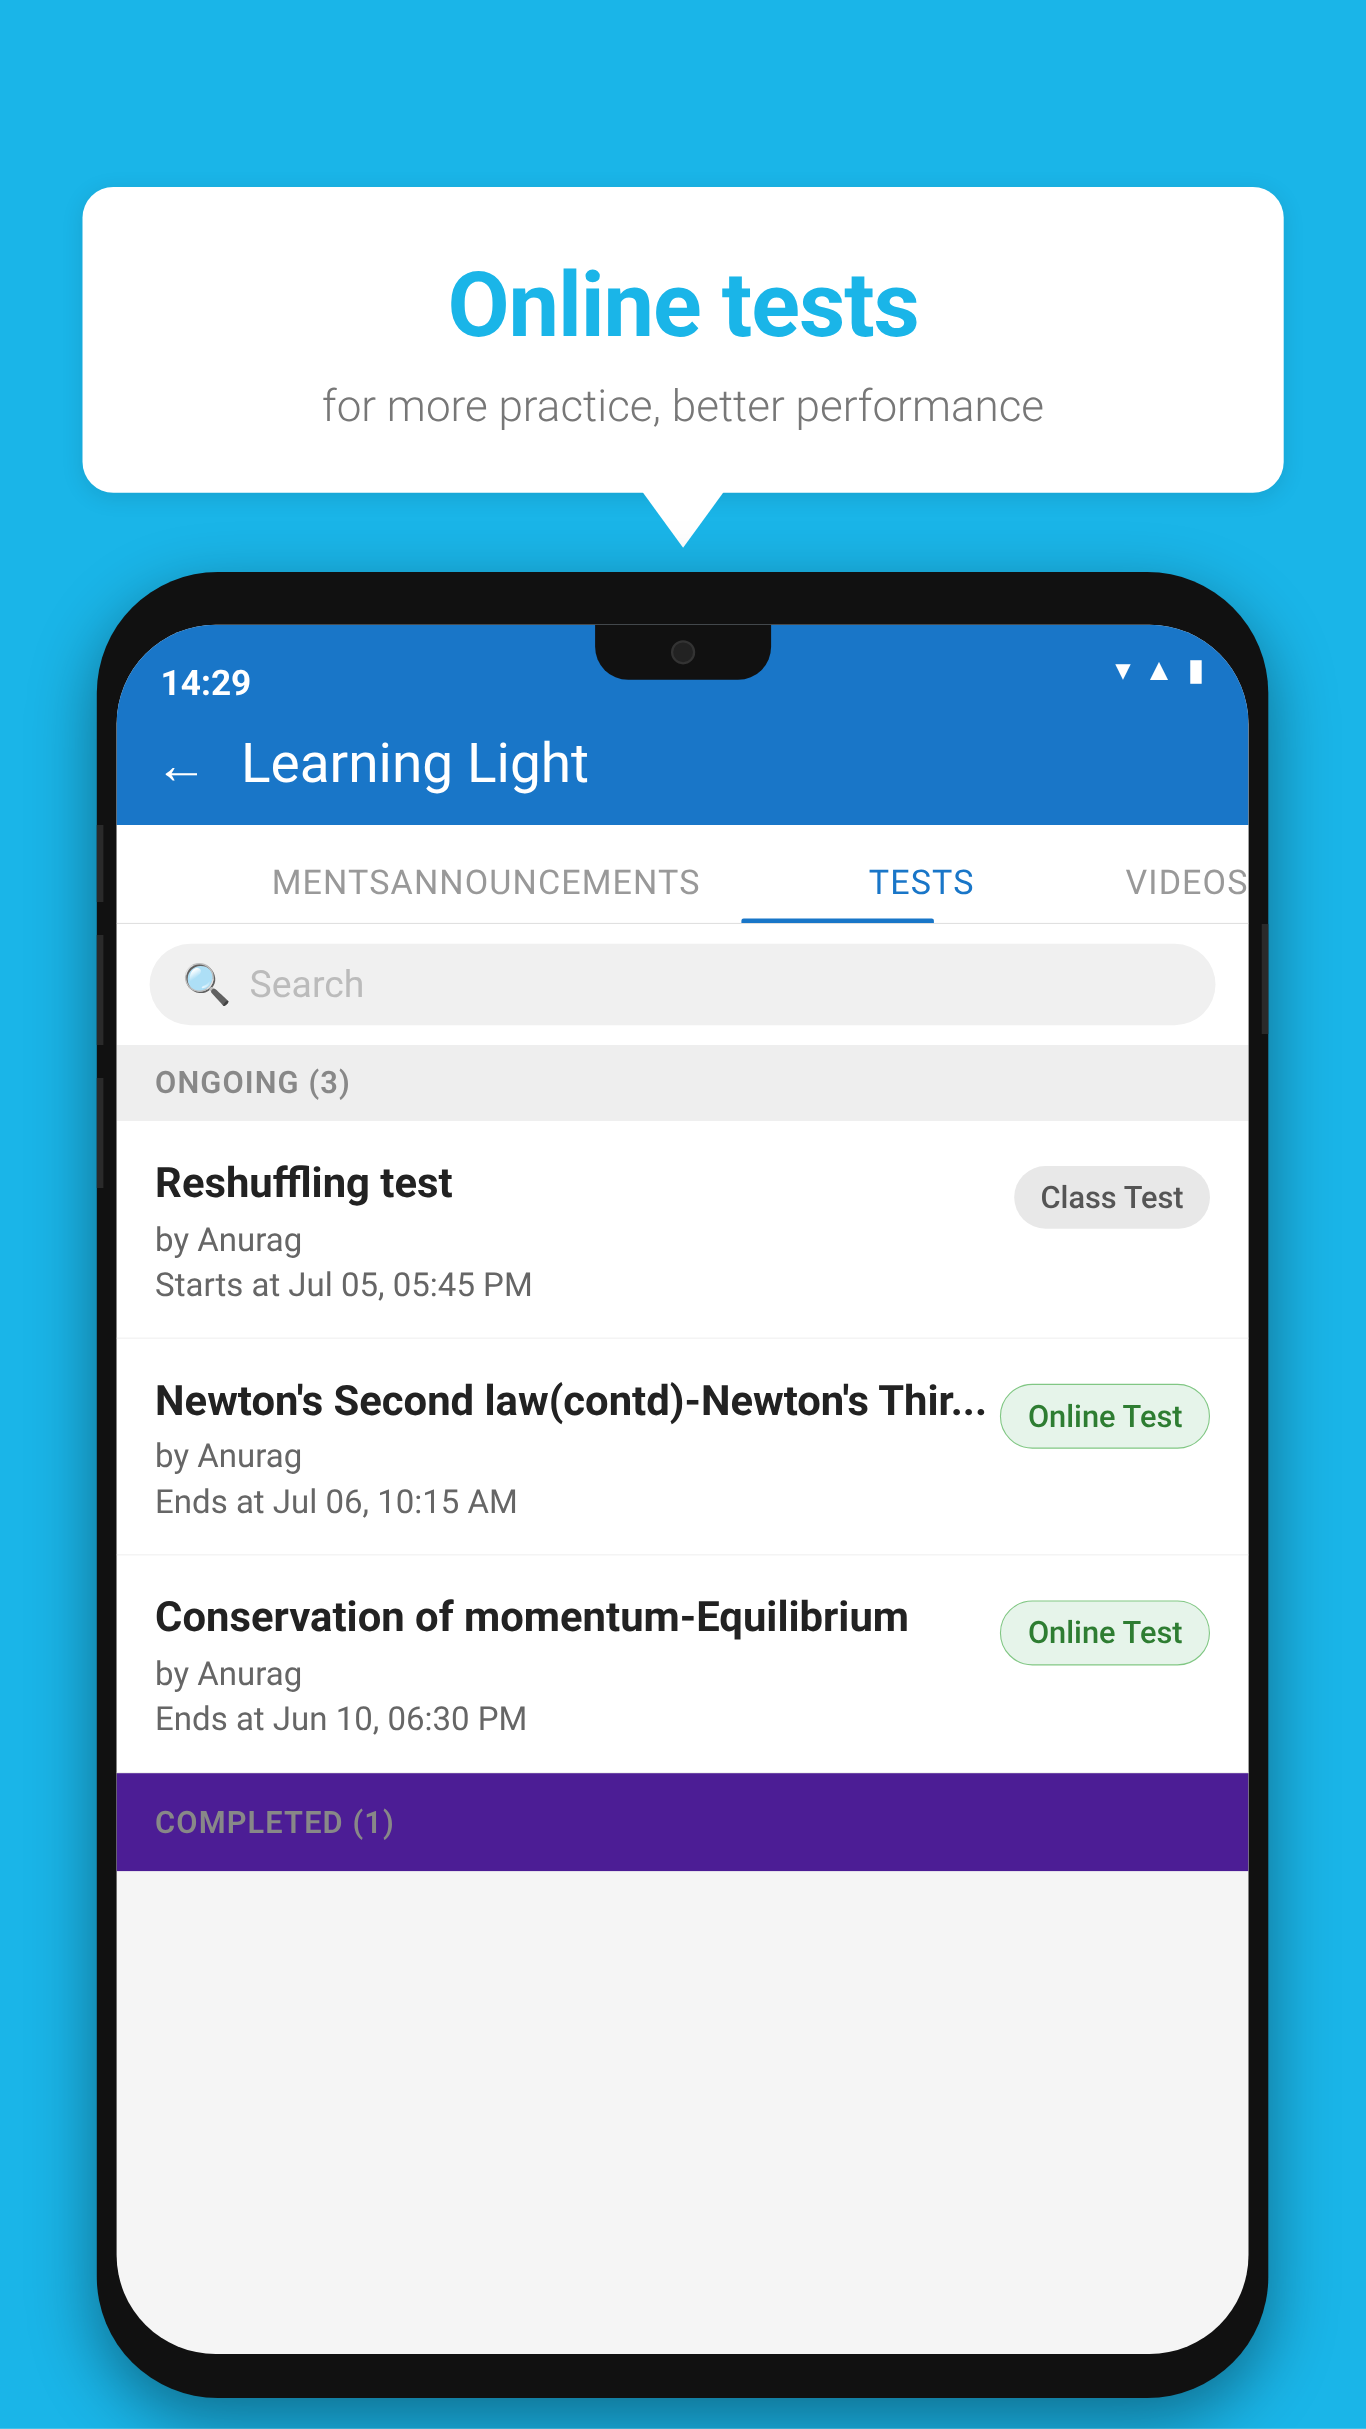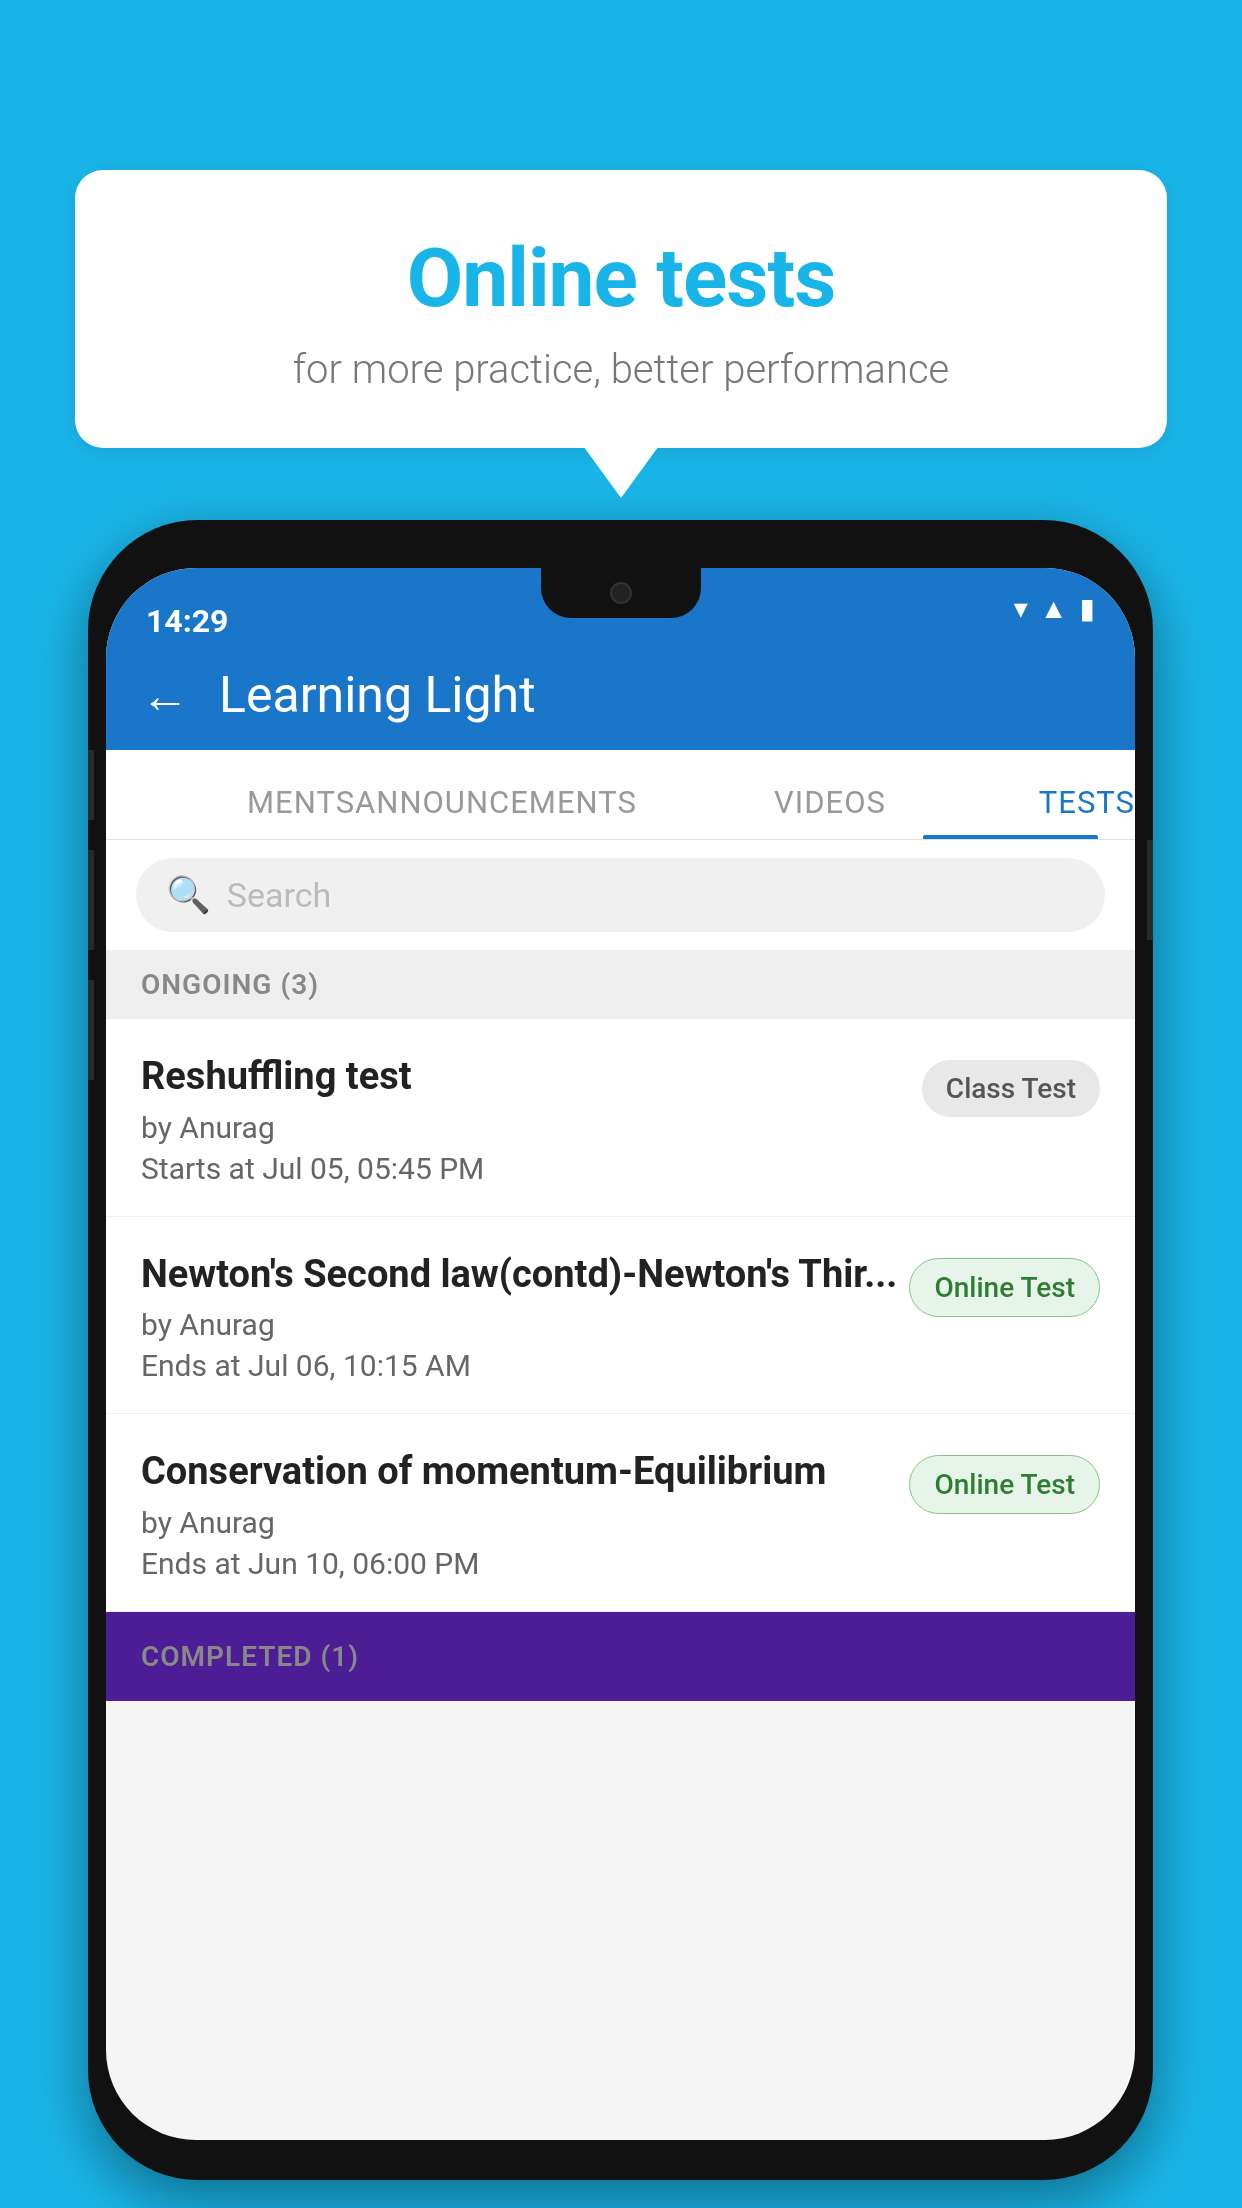--- a/index.html
+++ b/index.html
@@ -348,22 +348,22 @@
     </div>
 
     <div class="app-header">
       <span class="back-arrow">←</span>
       <span class="app-header-title">Learning Light</span>
     </div>
 
     <div class="tabs-bar">
       <div class="tab">MENTS</div>
       <div class="tab">ANNOUNCEMENTS</div>
+      <div class="tab active">TESTS</div>
       <div class="tab">VIDEOS</div>
-      <div class="tab active">TESTS</div>
     </div>
 
     <div class="search-container">
       <div class="search-input-wrapper">
         <span class="search-icon-svg">🔍</span>
         <span class="search-input-text">Search</span>
       </div>
     </div>
 
     <div class="section-header">
@@ -387,21 +387,21 @@
           <div class="test-item-by">by Anurag</div>
           <div class="test-item-time">Ends at  Jul 06, 10:15 AM</div>
         </div>
         <div class="test-badge badge-online">Online Test</div>
       </div>
 
       <div class="test-item">
         <div class="test-item-info">
           <div class="test-item-name">Conservation of momentum-Equilibrium</div>
           <div class="test-item-by">by Anurag</div>
-          <div class="test-item-time">Ends at  Jun 10, 06:00 PM</div>
+          <div class="test-item-time">Ends at  Jun 10, 06:30 PM</div>
         </div>
         <div class="test-badge badge-online">Online Test</div>
       </div>
 
     </div>
 
     <div class="completed-section">
       <span class="completed-text">COMPLETED (1)</span>
     </div>
 

